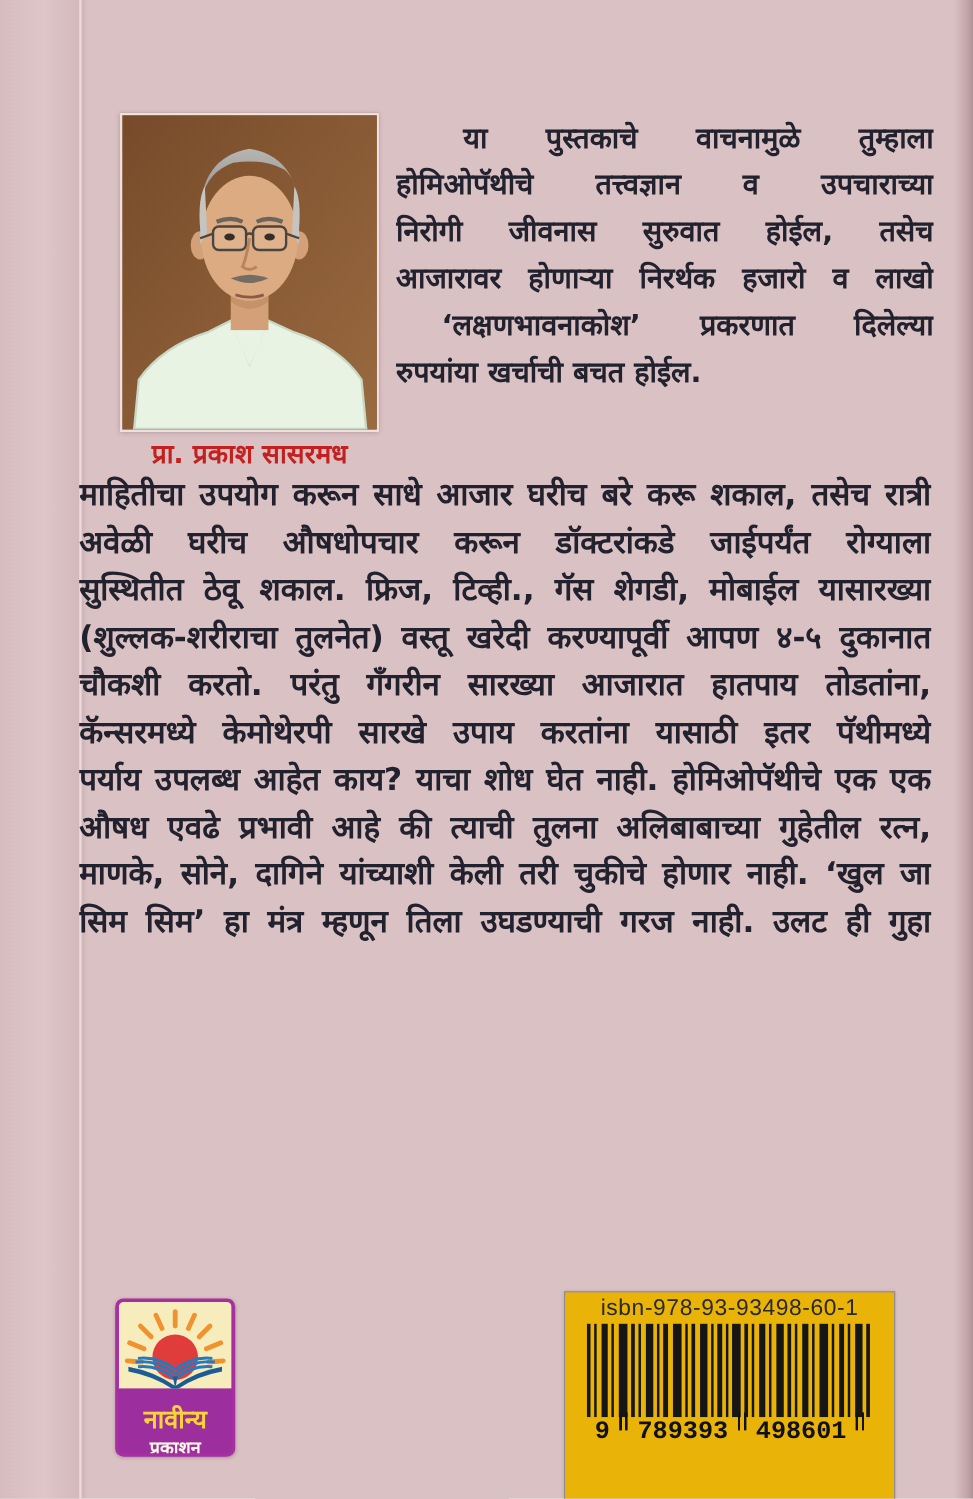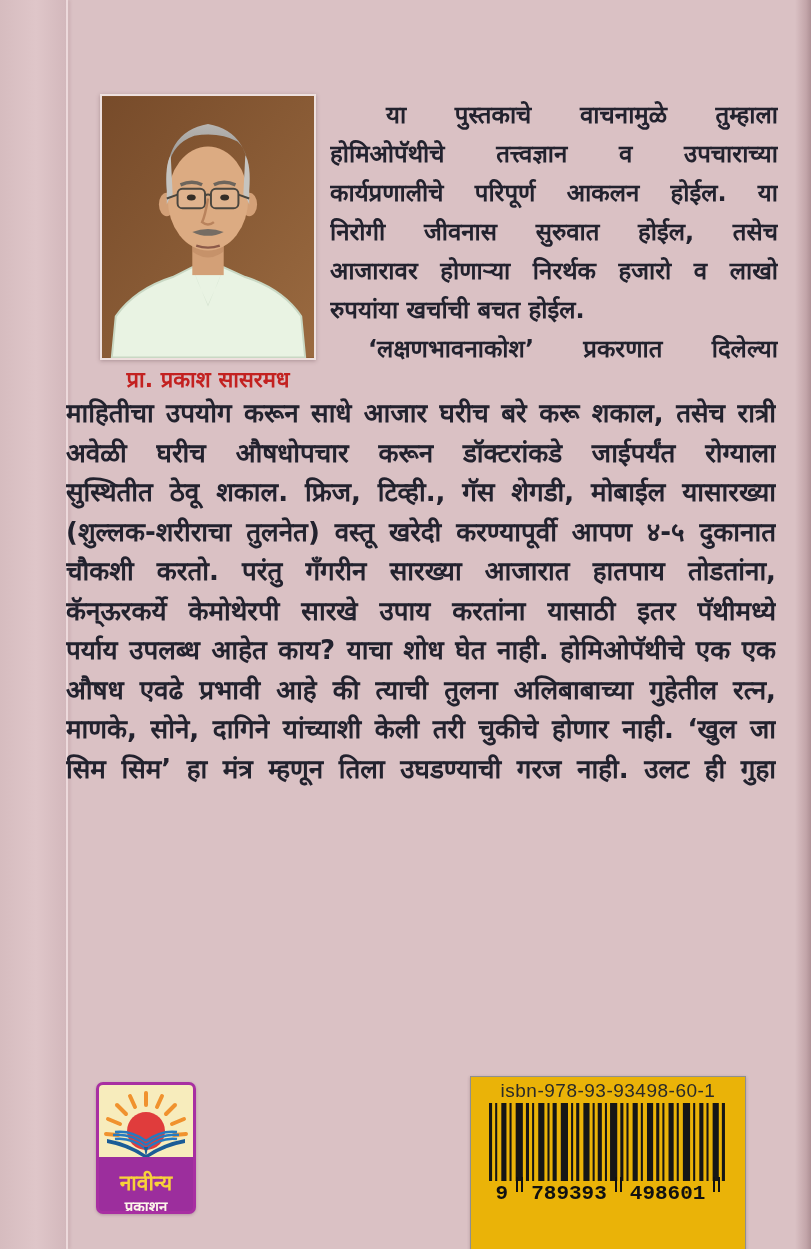--- a/index.html
+++ b/index.html
@@ -154,34 +154,33 @@
 
       <path d="M96,152 Q108,156 120,152" stroke="#8c5a49" stroke-width="2.5" fill="none"></path>
     </svg>
   </div>
 
   <div class="caption">प्रा. प्रकाश सासरमध</div>
 
   <div class="right-col devtext">
     <div class="bline indent1">या पुस्तकाचे वाचनामुळे तुम्हाला</div>
     <div class="bline">होमिओपॅथीचे तत्त्वज्ञान व उपचाराच्या</div>
-    <div class="bline">कार्यप्रणालीचे परिपूर्ण आकलन होईल. या</div>
     <div class="bline">निरोगी जीवनास सुरुवात होईल, तसेच</div>
     <div class="bline">आजारावर होणाऱ्या निरर्थक हजारो व लाखो</div>
+    <div class="bline indent2">‘लक्षणभावनाकोश’ प्रकरणात दिलेल्या</div>
     <div class="bline para-end">रुपयांया खर्चाची बचत होईल.</div>
-    <div class="bline indent2">‘लक्षणभावनाकोश’ प्रकरणात दिलेल्या</div>
   </div>
 
   <div class="full-col devtext">
     <div class="bline">माहितीचा उपयोग करून साधे आजार घरीच बरे करू शकाल, तसेच रात्री</div>
     <div class="bline">अवेळी घरीच औषधोपचार करून डॉक्टरांकडे जाईपर्यंत रोग्याला</div>
     <div class="bline">सुस्थितीत ठेवू शकाल. फ्रिज, टिव्ही., गॅस शेगडी, मोबाईल यासारख्या</div>
     <div class="bline">(शुल्लक-शरीराचा तुलनेत) वस्तू खरेदी करण्यापूर्वी आपण ४-५ दुकानात</div>
     <div class="bline">चौकशी करतो. परंतु गँगरीन सारख्या आजारात हातपाय तोडतांना,</div>
-    <div class="bline">कॅन्ऊरकर्ये केमोथेरपी सारखे उपाय करतांना यासाठी इतर पॅथीमध्ये</div>
+    <div class="bline">कॅन्सरमध्ये केमोथेरपी सारखे उपाय करतांना यासाठी इतर पॅथीमध्ये</div>
     <div class="bline">पर्याय उपलब्ध आहेत काय? याचा शोध घेत नाही. होमिओपॅथीचे एक एक</div>
     <div class="bline">औषध एवढे प्रभावी आहे की त्याची तुलना अलिबाबाच्या गुहेतील रत्न,</div>
     <div class="bline">माणके, सोने, दागिने यांच्याशी केली तरी चुकीचे होणार नाही. ‘खुल जा</div>
     <div class="bline">सिम सिम’ हा मंत्र म्हणून तिला उघडण्याची गरज नाही. उलट ही गुहा</div>
   </div>
 
   <div class="logo">
     <div class="logo-top">
       <svg viewBox="0 0 94 68">
 

